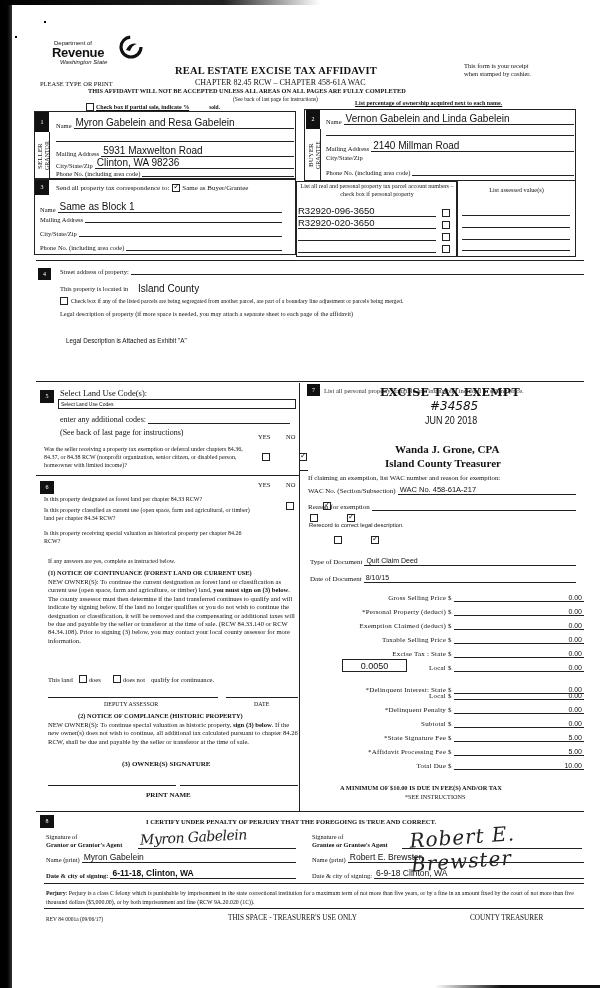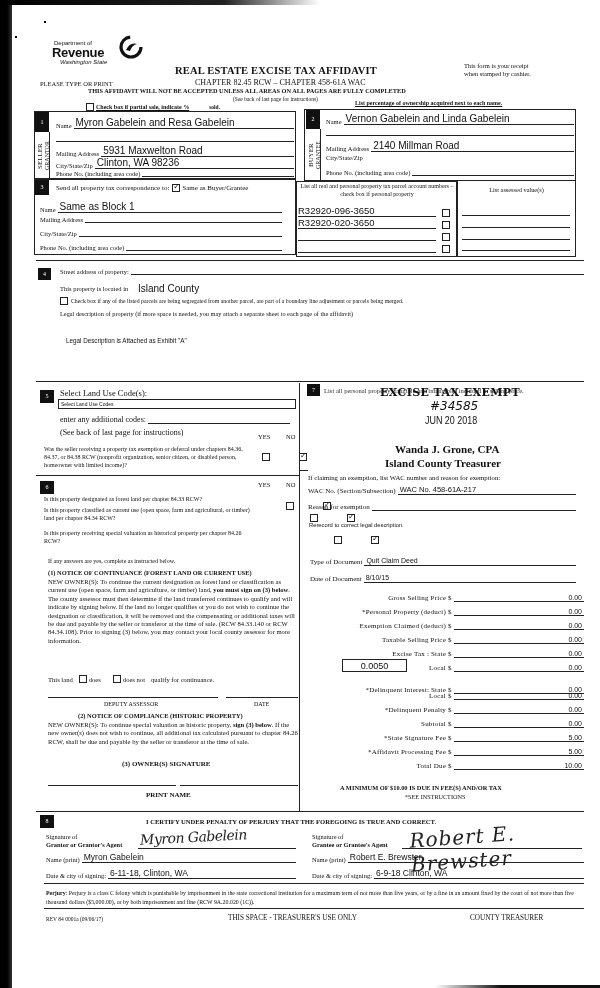--- a/index.html
+++ b/index.html
@@ -363,21 +363,21 @@
 <div class="abs" style="left:46px;top:833px;font-size:6.4px;line-height:8px;">
   <div>Signature of</div>
   <div class="b">Grantor or Grantor's Agent</div>
 </div>
 <div class="abs line" style="left:138px;top:848px;width:158px;"></div>
 <div class="abs" style="left:140px;top:829px;font-family:'DejaVu Serif',serif;font-style:italic;font-size:14px;color:#222;letter-spacing:-0.5px;transform:rotate(-3deg);">Myron Gabelein</div>
 <div class="field-row" style="left:46px;top:852px;width:250px;">
   <span class="lbl">Name (print)</span>
   <span class="val" style="font-size:8.5px;line-height:10px;">Myron Gabelein</span>
 </div>
-<div class="field-row" style="left:46px;top:868px;width:250px;">
+<div class="field-row" style="left:46px;top:868px;width:250px;font-weight:bold;">
   <span class="lbl">Date &amp; city of signing:</span>
   <span class="val" style="font-size:8.5px;line-height:10px;">6-11-18,  Clinton, WA</span>
 </div>
 
 <div class="abs" style="left:312px;top:833px;font-size:6.4px;line-height:8px;">
   <div>Signature of</div>
   <div class="b">Grantee or Grantee's Agent</div>
 </div>
 <div class="abs line" style="left:402px;top:848px;width:180px;"></div>
 <div class="abs" style="left:410px;top:822px;font-family:'DejaVu Serif',serif;font-style:italic;font-size:20px;color:#222;letter-spacing:1px;transform:rotate(-4deg);">Robert E. Brewster</div>

